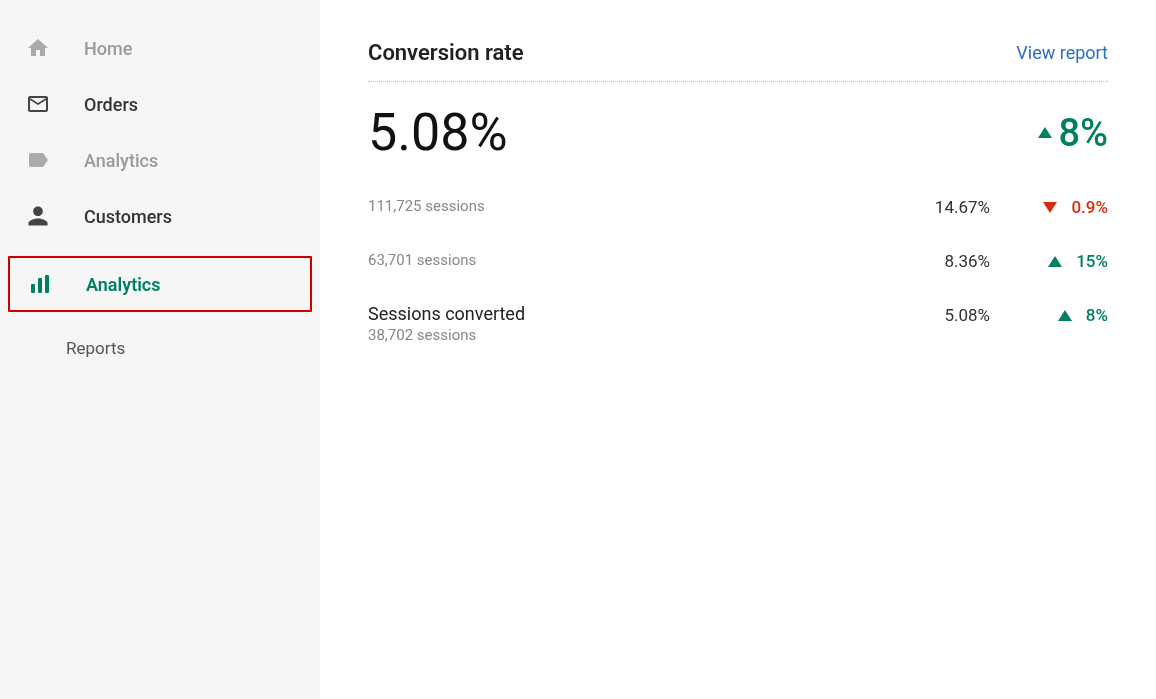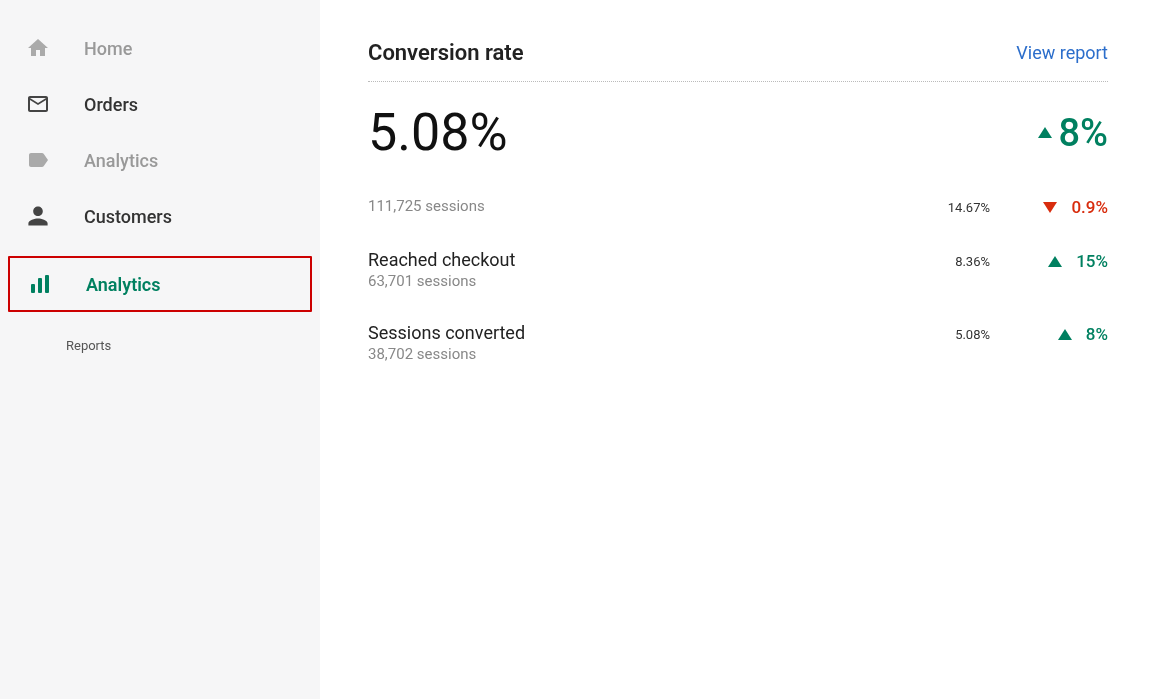--- a/index.html
+++ b/index.html
@@ -53,21 +53,21 @@
     }
 
     .sidebar-item.active .icon svg {
       fill: #008060;
     }
 
     .sidebar-item.sub-item {
       padding-left: 66px;
       font-weight: 400;
       color: #555;
-      font-size: 13px;
+      font-size: 17px;
     }
 
     
     .main {
       flex: 1;
       background: #ffffff;
       padding: 40px 48px;
       overflow-y: auto;
     }
 
@@ -151,21 +151,21 @@
     .funnel-row-right {
       display: flex;
       align-items: center;
       gap: 48px;
       min-width: 220px;
       justify-content: flex-end;
       padding-top: 2px;
     }
 
     .funnel-percent {
-      font-size: 13px;
+      font-size: 17px;
       color: #333;
       min-width: 70px;
       text-align: right;
     }
 
     .funnel-change {
       font-size: 17px;
       font-weight: 500;
       display: flex;
       align-items: center;
@@ -278,21 +278,20 @@
       <div class="funnel-row-right">
         <span class="funnel-percent">14.67%</span>
         <span class="funnel-change change-down">
           <span class="arrow-down"></span>
           <span>0.9%</span>
         </span>
       </div>
     </div>
       <div class="funnel-row">
       <div class="funnel-row-left">
-        <div class="funnel-row-name">Reached checkout</div>
         <div class="funnel-row-sessions">63,701 sessions</div>
       </div>
       <div class="funnel-row-right">
         <span class="funnel-percent">8.36%</span>
         <span class="funnel-change change-up">
           <span class="arrow-up"></span>
           <span>15%</span>
         </span>
       </div>
     </div>

